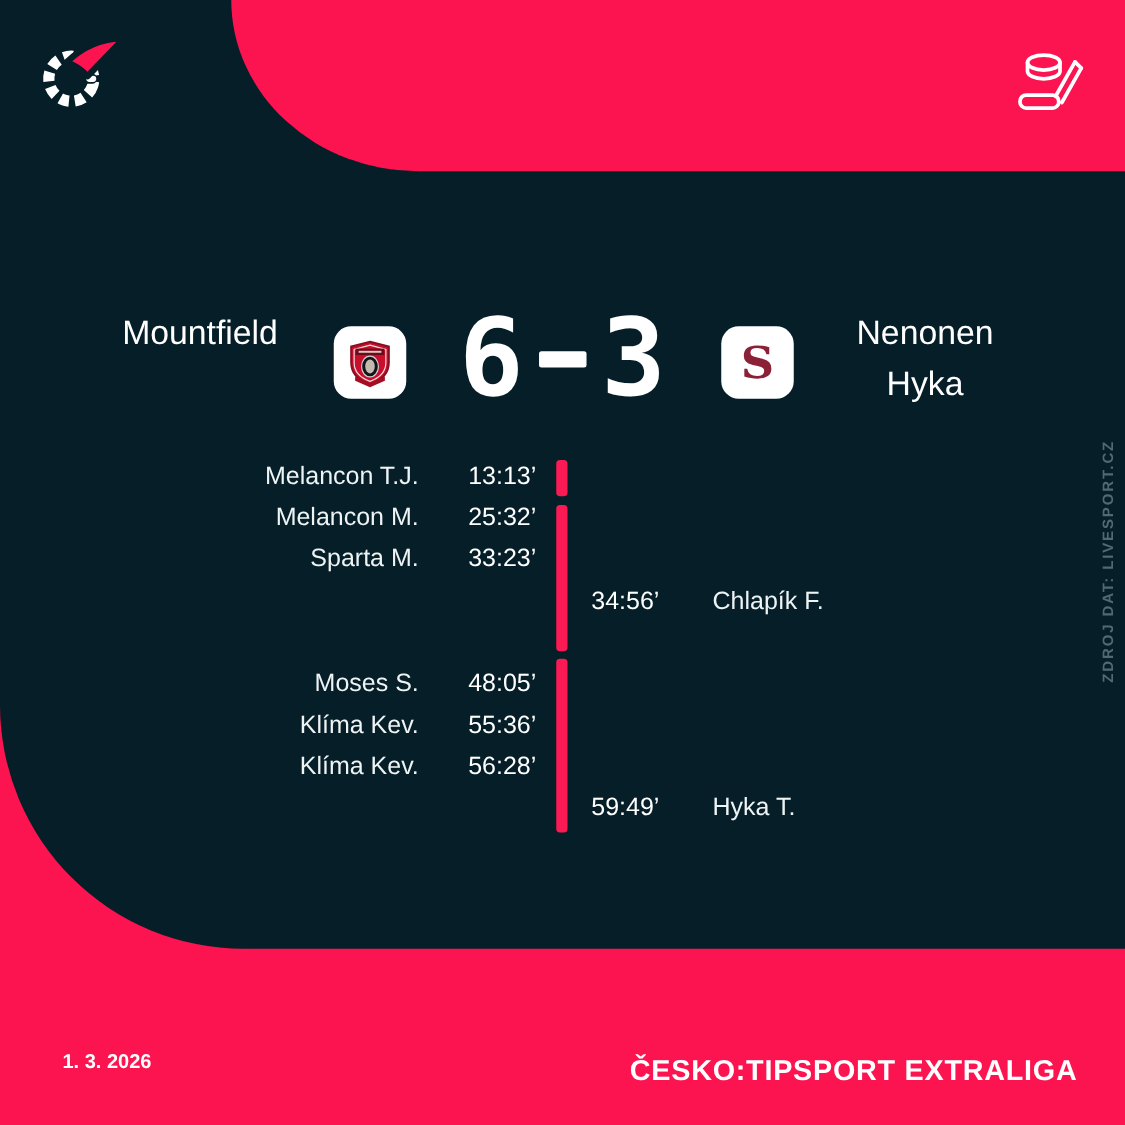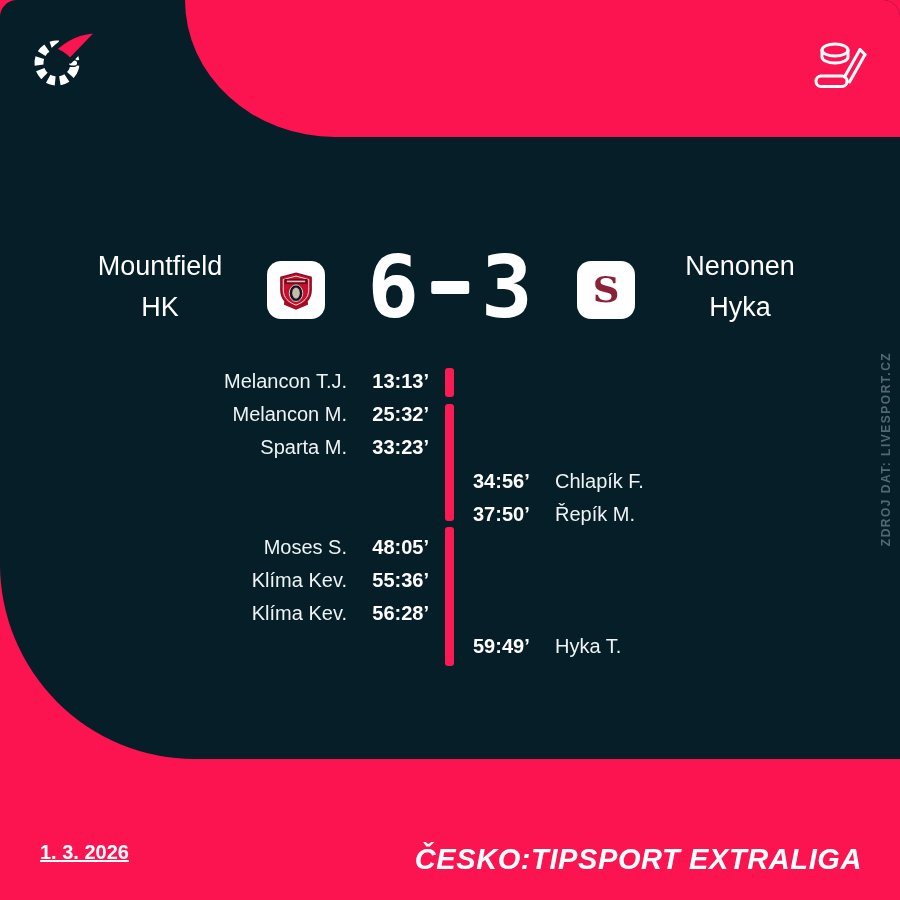--- a/index.html
+++ b/index.html
@@ -7,21 +7,21 @@
     --card-navy:#051e28;
     --timeline-red:#fb1a53;
     --sparta-maroon:#8b2137;
     --mountfield-red:#c8102e;
     --muted-note:#4f6a75;
     --white:#ffffff;
   }
   *{margin:0;padding:0;box-sizing:border-box;}
   html,body{width:900px;height:900px;overflow:hidden;}
   body{font-family:"Liberation Sans",sans-serif;background:var(--background-pink);}
-  .canvas{position:relative;width:900px;height:900px;background:var(--background-pink);overflow:hidden;border-radius:17px;}
+  .canvas{position:relative;width:900px;height:900px;background:var(--background-pink);overflow:hidden;}
 
   
   .card{position:absolute;left:0;top:0;width:900px;height:759px;background:var(--card-navy);
         border-bottom-left-radius:195px;}
   
   .band{position:absolute;top:0;right:0;left:185px;height:137px;background:var(--background-pink);
         border-bottom-left-radius:150px 137px;}
 
   
   .logo{position:absolute;left:26px;top:28px;width:78px;height:64px;}
@@ -41,39 +41,39 @@
             color:var(--sparta-maroon);line-height:1;transform:scaleY(.95);}
   .score{position:absolute;left:450px;top:244px;transform:translateX(-50%);
          display:flex;align-items:center;gap:12px;color:var(--white);
          font-family:"DejaVu Sans Mono",monospace;font-weight:700;font-size:86px;line-height:1;}
   .score .sep{display:block;width:38px;height:13px;background:var(--white);border-radius:2px;
               text-indent:-9999px;overflow:hidden;}
 
   
   .goal-row{position:absolute;height:26px;line-height:26px;font-size:20px;color:var(--white);
             display:flex;align-items:baseline;}
-  .goal-row.home{left:0;width:429px;justify-content:flex-end;gap:6px;}
-  .goal-row.away{left:473px;gap:6px;}
+  .goal-row.home{left:0;width:429px;justify-content:flex-end;gap:18px;}
+  .goal-row.away{left:473px;gap:21px;}
   .g-name{color:#eef3f4;font-weight:400;}
-  .g-time{font-weight:700;}
+  .g-time{font-weight:400;}
   .goal-row.home .g-time{width:76px;text-align:right;}
   .goal-row.away .g-time{width:76px;text-align:left;}
 
   
   .tl-seg{position:absolute;left:445px;width:9px;background:var(--timeline-red);border-radius:3px;}
 
   
   .source{position:absolute;right:-86px;top:442px;width:200px;text-align:center;
           transform:rotate(-90deg);font-size:12px;letter-spacing:1.5px;font-weight:600;
           color:var(--muted-note);white-space:nowrap;}
 
   
-  .footer-date{position:absolute;left:40px;top:841px;font-size:20px;font-weight:700;color:var(--white);text-decoration:underline;}
-  .footer-league{position:absolute;right:38px;top:843px;font-size:29px;font-weight:700;
-                 letter-spacing:.6px;color:var(--white);font-style:italic;}
+  .footer-date{position:absolute;left:50px;top:841px;font-size:16px;font-weight:700;color:var(--white);}
+  .footer-league{position:absolute;right:38px;top:843px;font-size:23px;font-weight:700;
+                 letter-spacing:.6px;color:var(--white);}
 </style>
 </head>
 <body>
 
 <div class="canvas">
 
   <div class="card"></div>
   <div class="band"></div>
 
   <svg class="logo" viewBox="0 0 78 64">
@@ -89,21 +89,20 @@
       <path d="M14 14 v7 a13 6 0 0 0 26 0 v-7"></path>
       <rect x="8" y="40" width="31" height="10.5" rx="5"></rect>
       <path d="M36.5 41 L52 13.5"></path>
       <path d="M41.5 46 L57 18.5"></path>
       <path d="M52 13.5 L57 18.5"></path>
     </g>
   </svg>
 
   <div class="team team-home">
     <div>Mountfield</div>
-    <div>HK</div>
   </div>
 
   <div class="badge badge-home">
     <svg width="46" height="46" viewBox="0 0 58 58">
       <path d="M29 8 L48 13 V29 C48 41 39.5 47.5 29 51 C18.5 47.5 10 41 10 29 V13 Z" fill="#c8102e" stroke="#8a0d20" stroke-width="2"></path>
       <path d="M29 11.5 L45 15.8 V29 C45 39 38 44.8 29 48 C20 44.8 13 39 13 29 V15.8 Z" fill="none" stroke="#f2dede" stroke-width="1.2"></path>
       <rect x="14.5" y="15" width="29" height="6.5" fill="#6f0a19"></rect>
       <rect x="17.5" y="17.2" width="23" height="2" fill="#e4c2c2"></rect>
       <ellipse cx="29" cy="33" rx="8.5" ry="10.5" fill="#12161b" stroke="#cfcfcf" stroke-width="1.2"></ellipse>
       <ellipse cx="29" cy="33" rx="4.8" ry="7" fill="#c3bcae"></ellipse>
@@ -135,24 +134,20 @@
     <span class="g-time">25:32’</span>
   </div>
   <div class="goal-row home" style="top:434px">
     <span class="g-name">Sparta M.</span>
     <span class="g-time">33:23’</span>
   </div>
   <div class="goal-row away" style="top:468px">
     <span class="g-time">34:56’</span>
     <span class="g-name">Chlapík F.</span>
   </div>
-  <div class="goal-row away" style="top:501px">
-    <span class="g-time">37:50’</span>
-    <span class="g-name">Řepík M.</span>
-  </div>
   <div class="goal-row home" style="top:534px">
     <span class="g-name">Moses S.</span>
     <span class="g-time">48:05’</span>
   </div>
   <div class="goal-row home" style="top:567px">
     <span class="g-name">Klíma Kev.</span>
     <span class="g-time">55:36’</span>
   </div>
   <div class="goal-row home" style="top:600px">
     <span class="g-name">Klíma Kev.</span>

